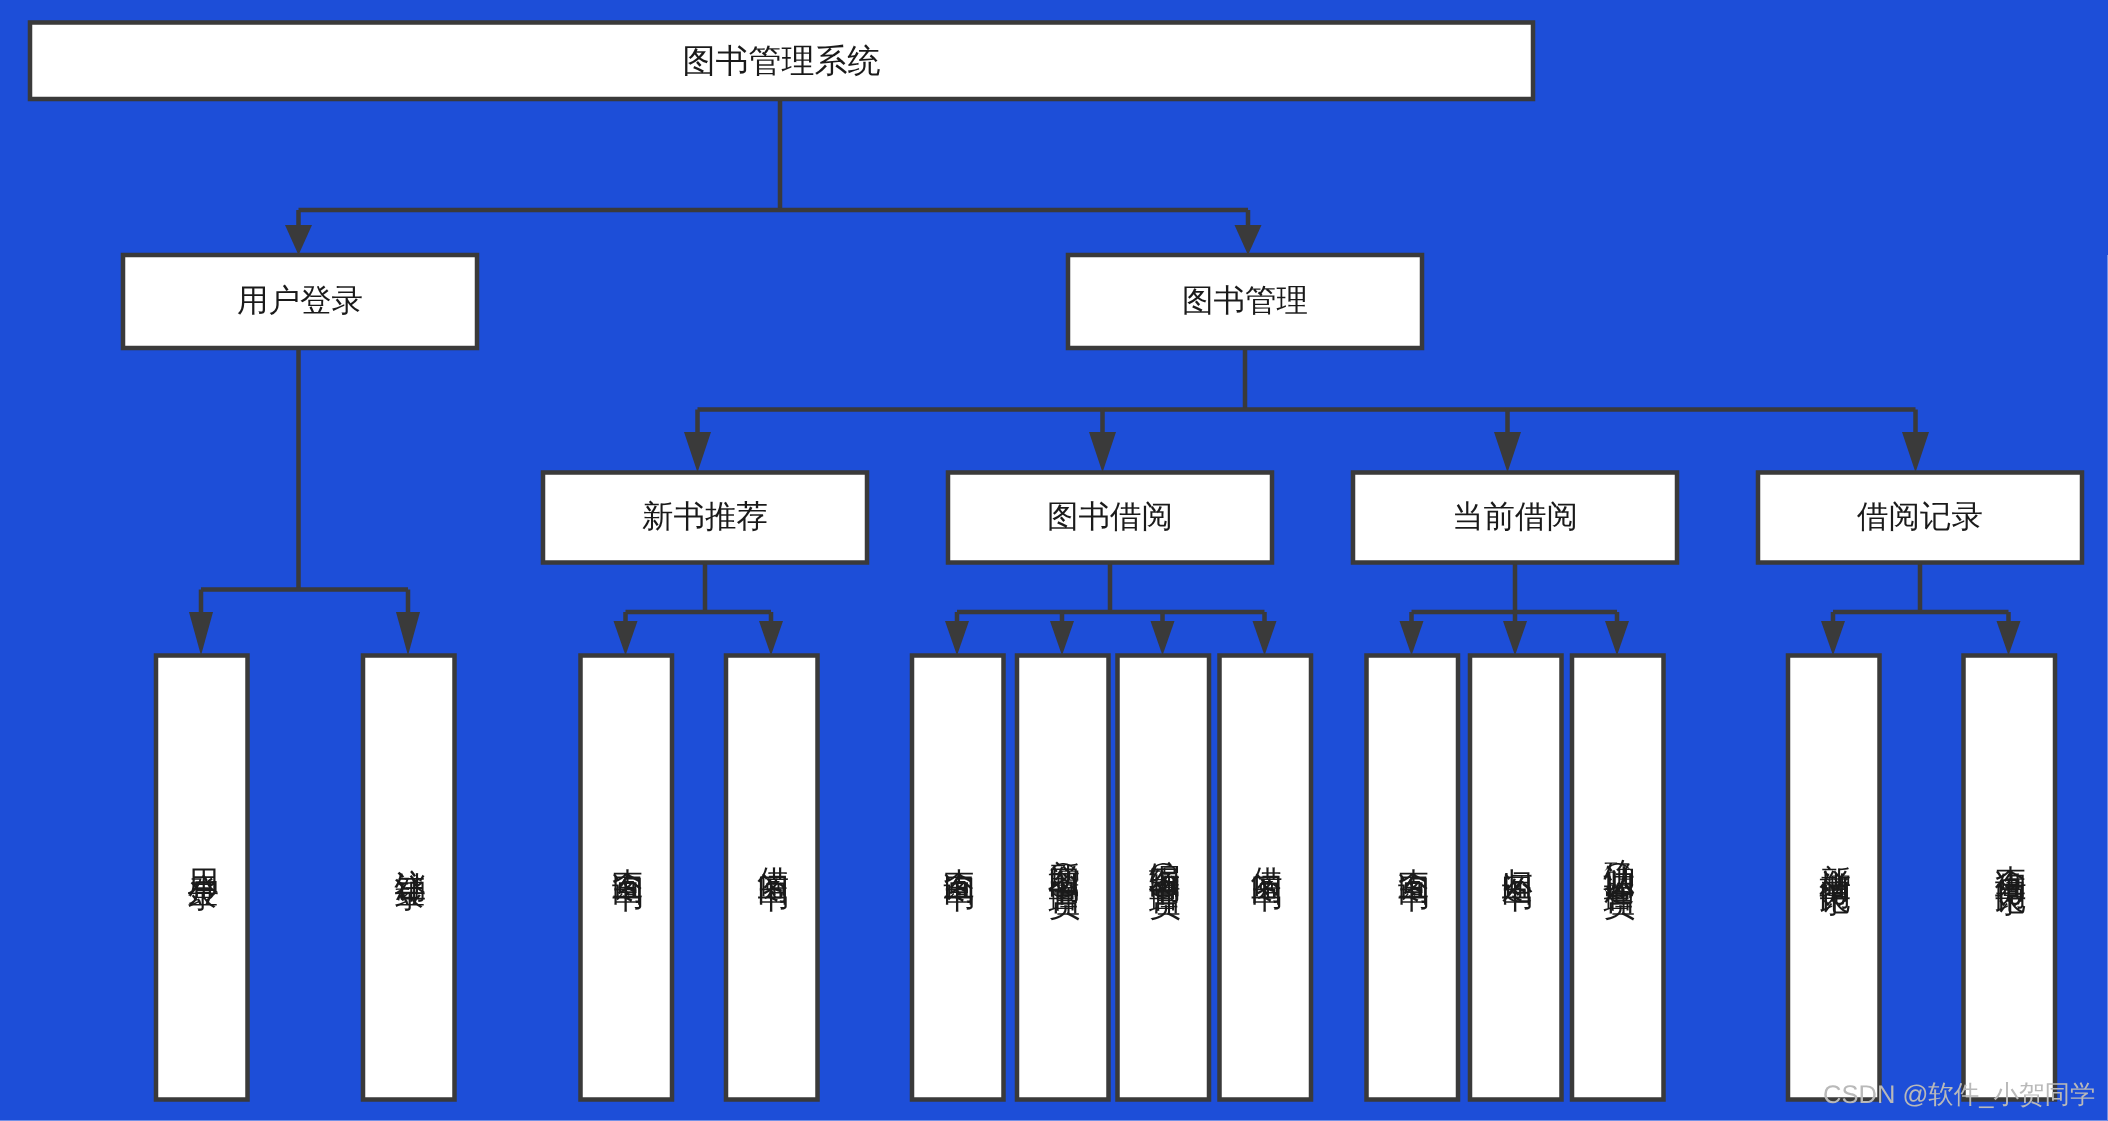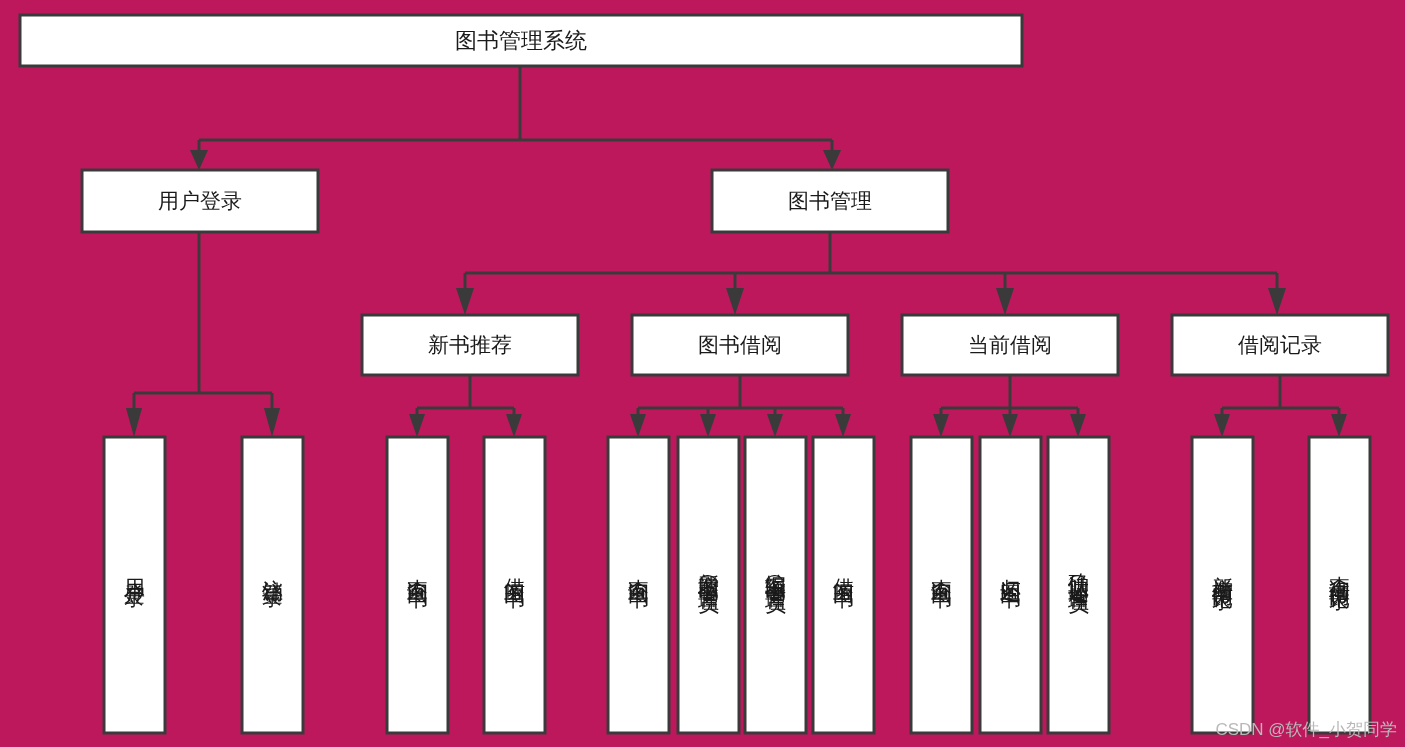--- a/index.html
+++ b/index.html
@@ -10,21 +10,21 @@
   body {
     width: 1405px;
     height: 747px;
     font-family: "Liberation Sans", sans-serif;
     overflow: hidden;
   }
   #diagram-root {
     position: relative;
     width: 1405px;
     height: 747px;
-    background: #be185d;
+    background: #1d4ed8;
   }
   svg#tree-svg {
     position: absolute;
     left: 0;
     top: 0;
     width: 1405px;
     height: 747px;
     display: block;
   }
   .node-box {

